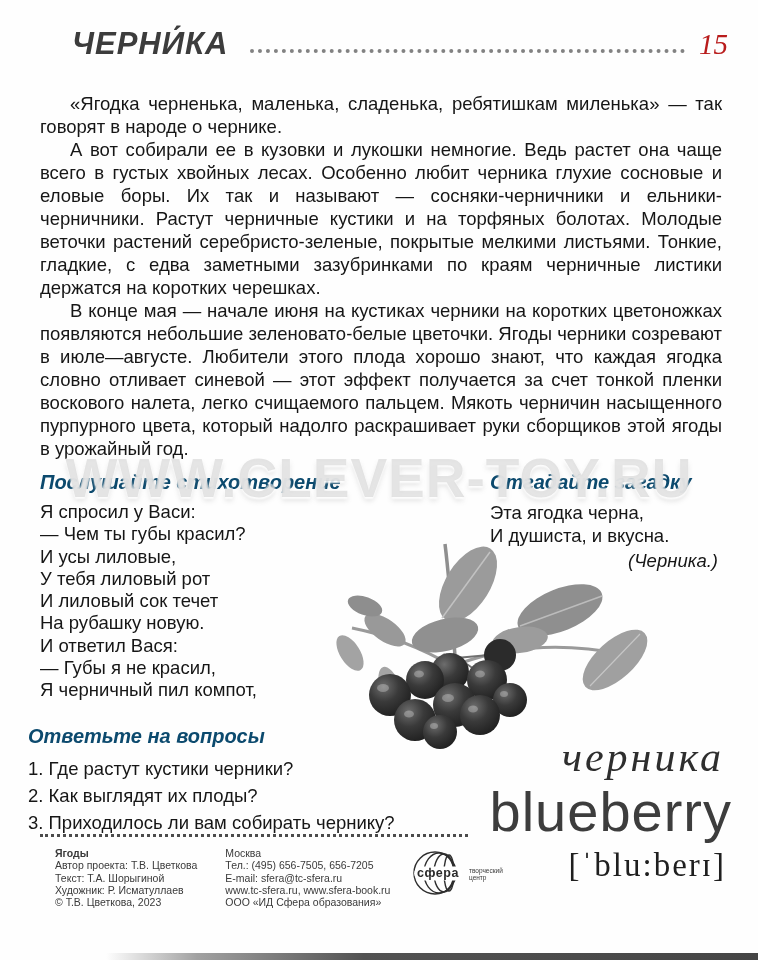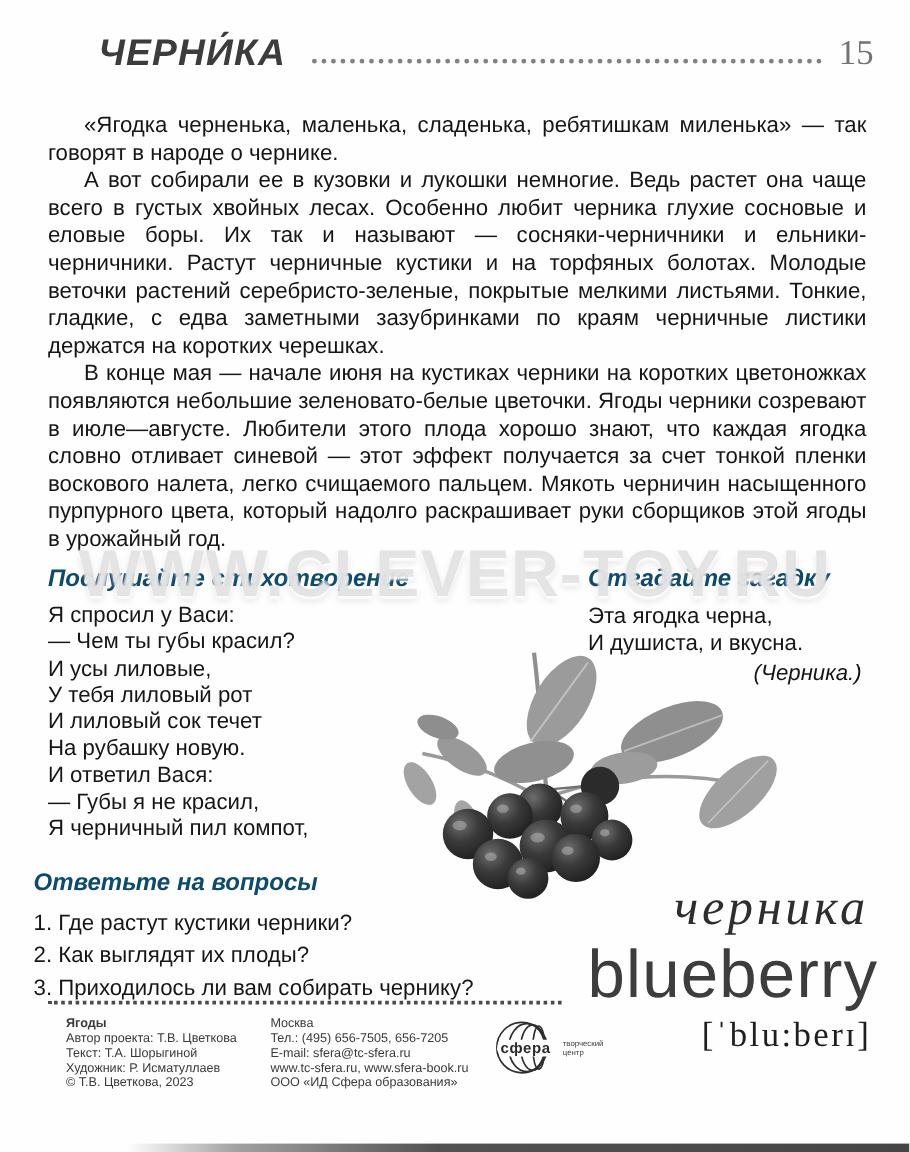--- a/index.html
+++ b/index.html
@@ -3,27 +3,27 @@
 <meta charset="utf-8">
 <style>
   html,body { margin:0; padding:0; background:#ffffff; }
   .page {
     position:relative; width:758px; height:960px; margin:0 auto;
     background:#fefefe; overflow:hidden;
     font-family:"Liberation Sans", sans-serif; color:#161616;
   }
 
   
-  .header { position:absolute; top:28px; left:82px; right:30px;
+  .header { position:absolute; top:28px; left:72px; right:30px;
     display:flex; align-items:flex-end; z-index:2; }
   .title { font-size:31px; font-weight:bold; font-style:italic;
     color:#3c3c3c; letter-spacing:1px; line-height:1; white-space:nowrap; }
   .leader { flex:1; height:0; border-bottom:4px dotted #828282; margin:0 14px 6px 22px; }
-  .page-number { font-family:"Liberation Serif", serif; 
-    font-size:29px; color:#737373; line-height:1; }
+  .page-number { font-family:"Liberation Serif", serif; font-style:italic;
+    font-size:29px; color:#b91c1c; line-height:1; }
 
   
   .article { position:absolute; top:92px; left:40px; right:36px;
     font-size:18.5px; line-height:23px; text-align:justify; z-index:2; }
   .article p { margin:0; text-indent:30px; }
 
   
   .section-heading { font-size:20px; font-weight:bold; font-style:italic;
     color:#0c4a6e; margin:0 0 7px 0; }
   .poem-block { position:absolute; top:471px; left:40px; width:440px; z-index:2; }
@@ -63,21 +63,21 @@
     letter-spacing:0.5px; color:#2b2b2b; border-radius:7px; }
   .logo-tagline { font-size:6.5px; line-height:7px; color:#3a3a3a; width:44px; }
 
   
   .vocab { position:absolute; right:26px; top:733px; text-align:right; z-index:2; }
   .vocab-ru { font-family:Liberation Serif, serif; font-style:italic;
     font-size:42px; letter-spacing:3px; color:#2e2e2e; line-height:1.15;
     padding-right:8px; }
   .vocab-en { font-size:56px; font-weight:300; letter-spacing:1px;
     color:#3d3d3d; line-height:1.12; }
-  .vocab-tr { font-family:"Liberation Serif", serif; font-size:29px;
+  .vocab-tr { font-family:"Liberation Serif", serif; font-size:33px;
     letter-spacing:2px; color:#1f1f1f; margin-top:3px; padding-right:6px; }
 
   .bottom-strip { position:absolute; bottom:0; left:0; width:758px; height:7px;
     background:linear-gradient(to right, rgba(85,85,85,0) 14%,
       rgba(85,85,85,0.55) 26%, #525252 48%, #454545 100%); z-index:3; }
 </style>
 </head>
 <body>
 
 <div class="page">

